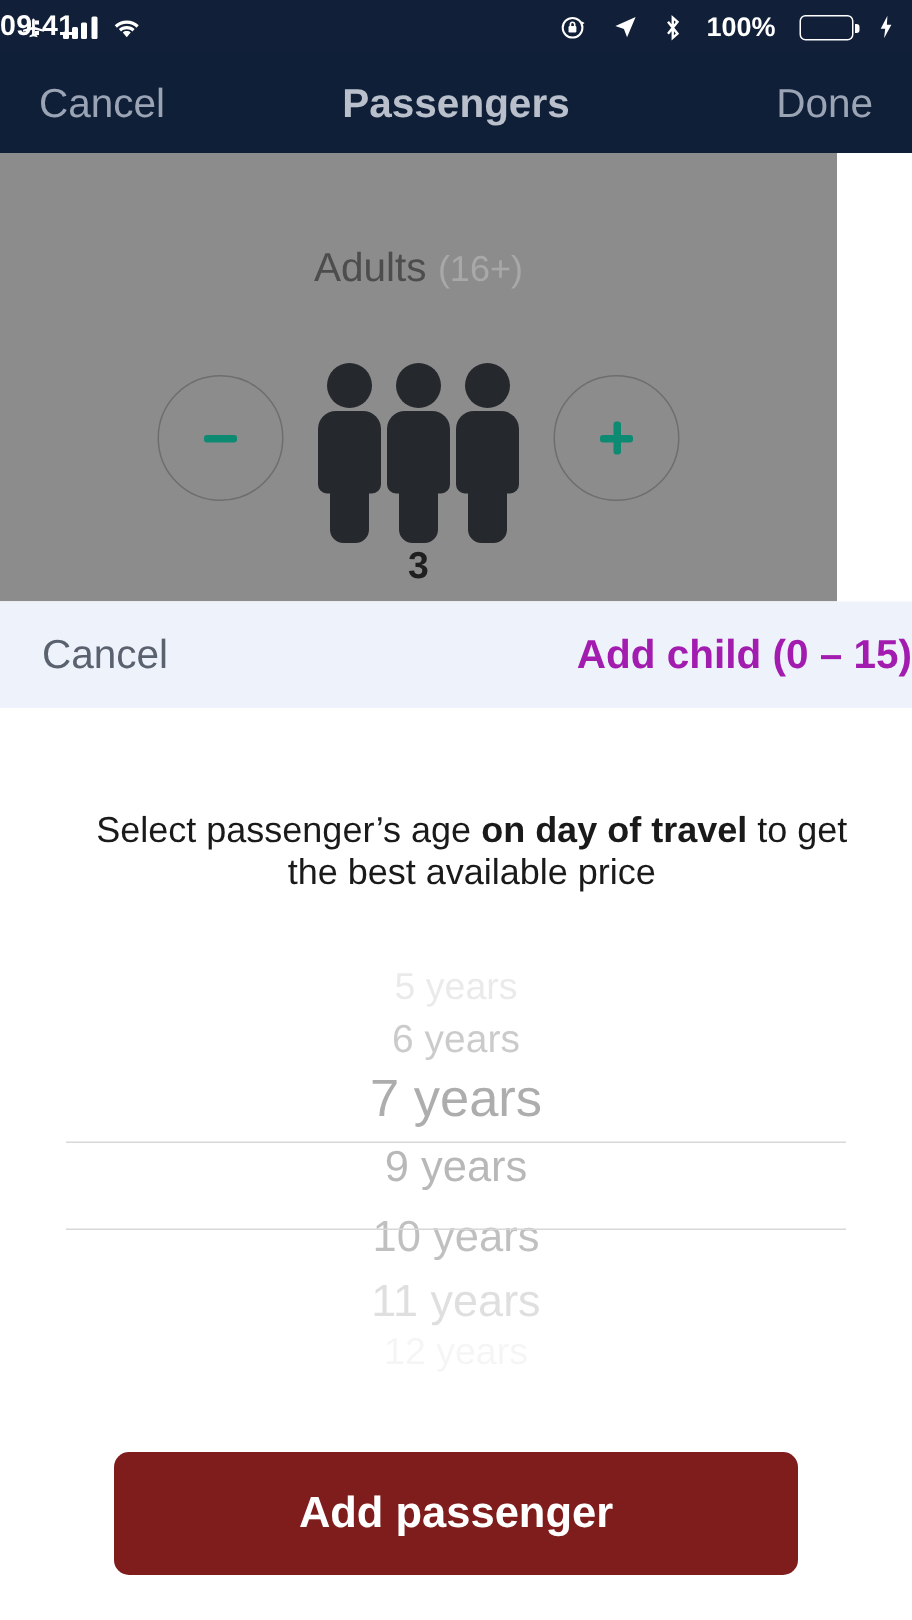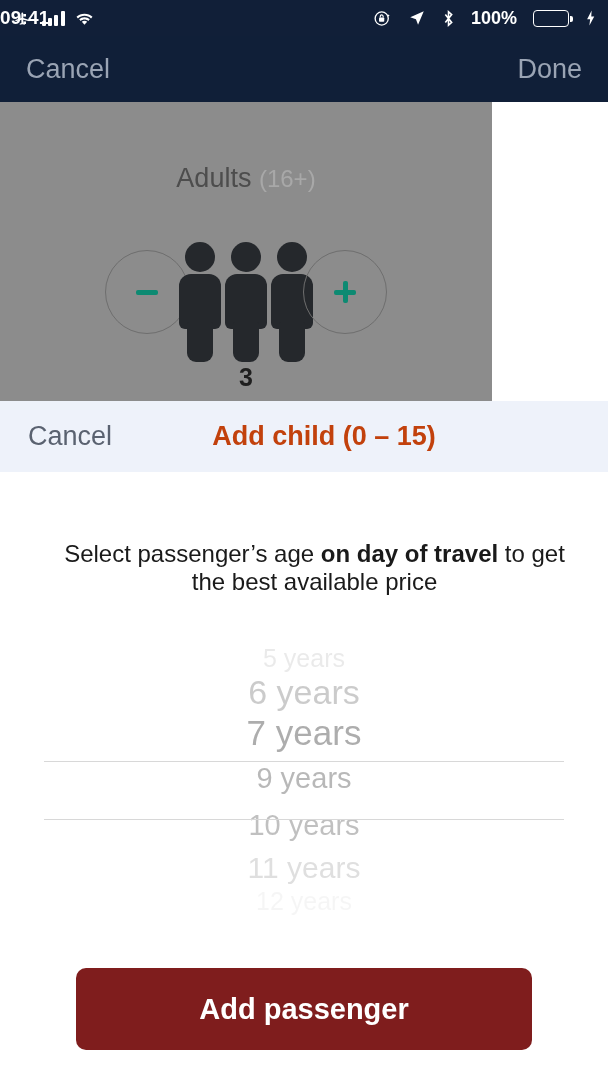--- a/index.html
+++ b/index.html
@@ -125,21 +125,21 @@
     font-size: 27px;
     font-weight: bold;
     color: #b9c0cb;
     pointer-events: none;
   }
 
   
   .dim-panel {
     position: absolute;
     top: 102px; left: 0;
-    width: 492px;
+    width: 558px;
     height: 299px;
     background: #8c8c8c;
     overflow: hidden;
   }
   .adults-label {
     position: absolute;
     top: 61px;
     left: 0; right: 0;
     text-align: center;
     font-size: 27px;
@@ -258,24 +258,24 @@
     padding: 0 28px;
   }
   .sheet-cancel {
     font-size: 27px;
     color: #5a6270;
     white-space: nowrap;
   }
   .sheet-title {
     position: absolute;
     left: 0; right: 0;
-    text-align: center;
+    text-align: right;
     font-size: 27px;
     font-weight: bold;
-    color: #c2410c;
+    color: #a21caf;
     pointer-events: none;
     padding-left: 40px;
   }
 
   .instruction {
     margin: 68px 27px 0 48px;
     text-align: center;
     font-size: 24px;
     line-height: 1.17;
     color: #1a1a1a;
@@ -308,21 +308,21 @@
     display: flex;
     flex-direction: column;
     align-items: center;
   }
   .pick {
     text-align: center;
     white-space: nowrap;
     color: #8e8e8e;
   }
   .pick.p0 { font-size: 25px; height: 28px; line-height: 28px; opacity: 0.18; }
-  .pick.p1 { font-size: 34px; height: 40px; line-height: 40px; opacity: 0.45; }
+  .pick.p1 { font-size: 26px; height: 40px; line-height: 40px; opacity: 0.45; }
   .pick.p2 { font-size: 35px; height: 42px; line-height: 42px; opacity: 0.72; }
   .pick.sel {
     font-size: 34px;
     height: 54px;
     line-height: 54px;
     color: #141414;
     opacity: 1;
   }
   .pick.p4 { font-size: 29px; height: 48px; line-height: 48px; opacity: 0.62; }
   .pick.p5 { font-size: 29px; height: 46px; line-height: 46px; opacity: 0.55; }
@@ -389,20 +389,21 @@
         <span class="battery-fill"></span>
       </span>
       <svg width="11" height="18" viewBox="0 0 12 24">
         <path fill="#ffffff" d="M7.5 2L1.5 13.5h4L4.5 22l6.5-12h-4z"></path>
       </svg>
     </div>
   </div>
 
   <div class="nav-bar">
     <span class="nav-side">Cancel</span>
+    <span class="nav-title">Passengers</span>
     <span class="nav-side">Done</span>
   </div>
 
   <div class="dim-panel">
     <div class="adults-label">
       <span>Adults</span>
       <span class="sub">(16+)</span>
     </div>
 
     <div class="stepper-row">

